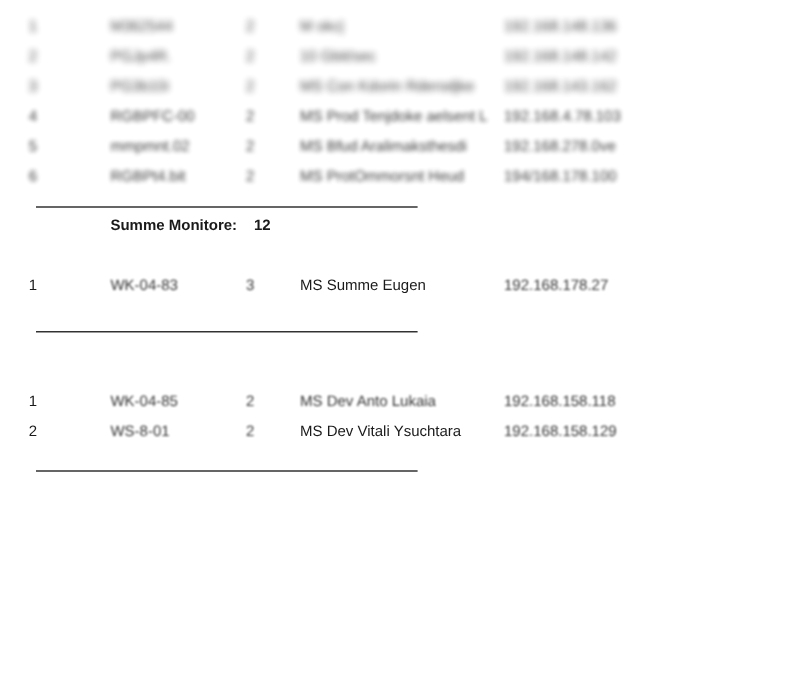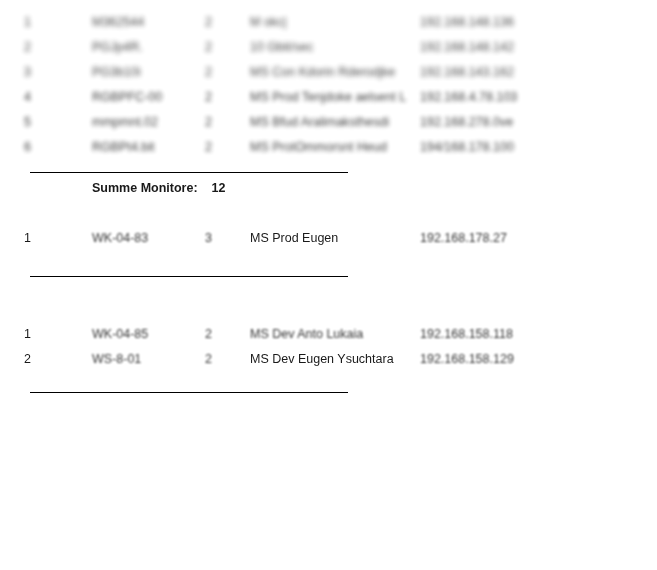--- a/index.html
+++ b/index.html
@@ -148,39 +148,39 @@
   <div class="rule" style="top:172px;"></div>
   <div class="summary" style="top:181px;">
     <span class="u">Summe Monitore:</span><span class="num u">12</span>
   </div>
 
   <div class="block" style="top:226px;">
     <div class="row">
       <span class="c-idx b0">1</span>
       <span class="c-inv b1">WK-04-83</span>
       <span class="c-qty b1">3</span>
-      <span class="c-desc b0">MS Prod Eugen</span>
+      <span class="c-desc b0">MS Summe Eugen</span>
       <span class="c-ip b1">192.168.178.27</span>
     </div>
   </div>
 
   <div class="rule" style="top:276px;"></div>
 
   <div class="block" style="top:322px;">
     <div class="row">
       <span class="c-idx b0">1</span>
       <span class="c-inv b1">WK-04-85</span>
       <span class="c-qty b1">2</span>
       <span class="c-desc b1">MS Dev Anto Lukaia</span>
       <span class="c-ip b1">192.168.158.118</span>
     </div>
     <div class="row">
       <span class="c-idx b0">2</span>
       <span class="c-inv b1">WS-8-01</span>
       <span class="c-qty b1">2</span>
-      <span class="c-desc b0">MS Dev Eugen Ysuchtara</span>
+      <span class="c-desc b0">MS Dev Vitali Ysuchtara</span>
       <span class="c-ip b1">192.168.158.129</span>
     </div>
   </div>
 
   <div class="rule" style="top:392px;"></div>
 
 </div>
 
 </body></html>

